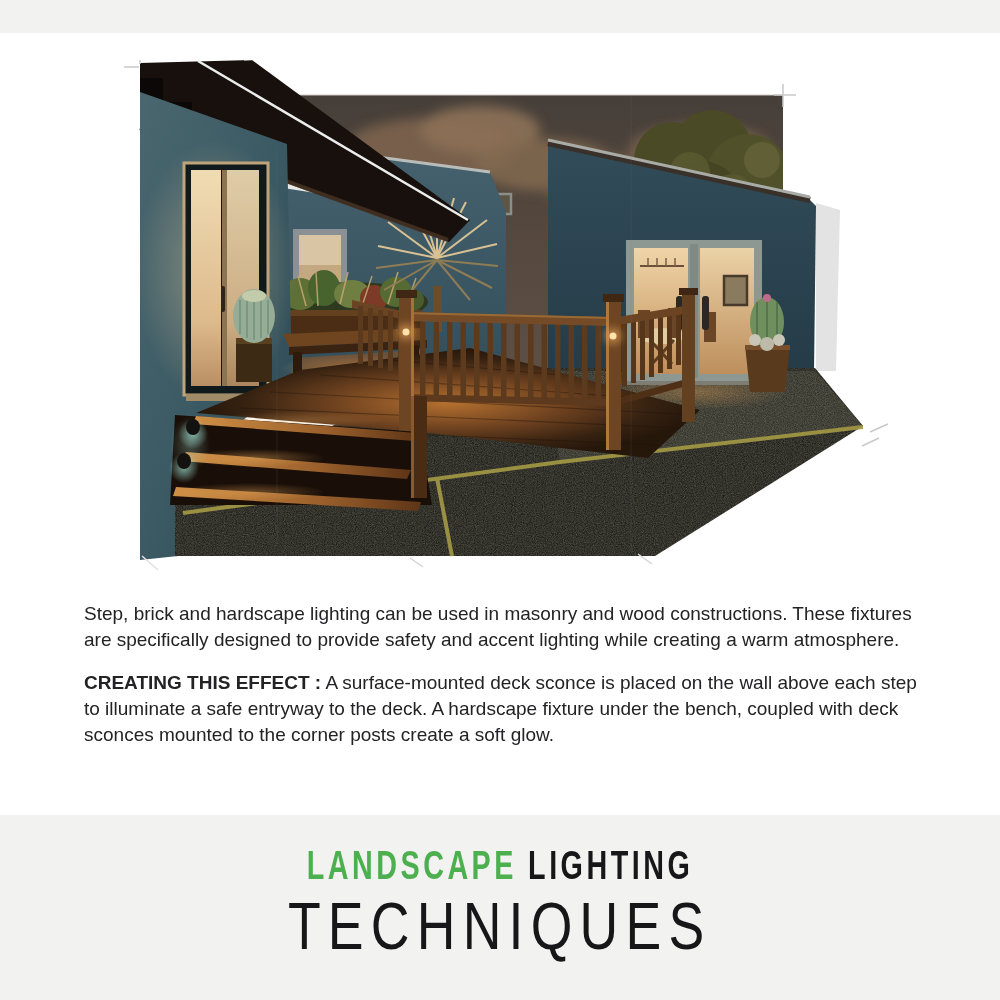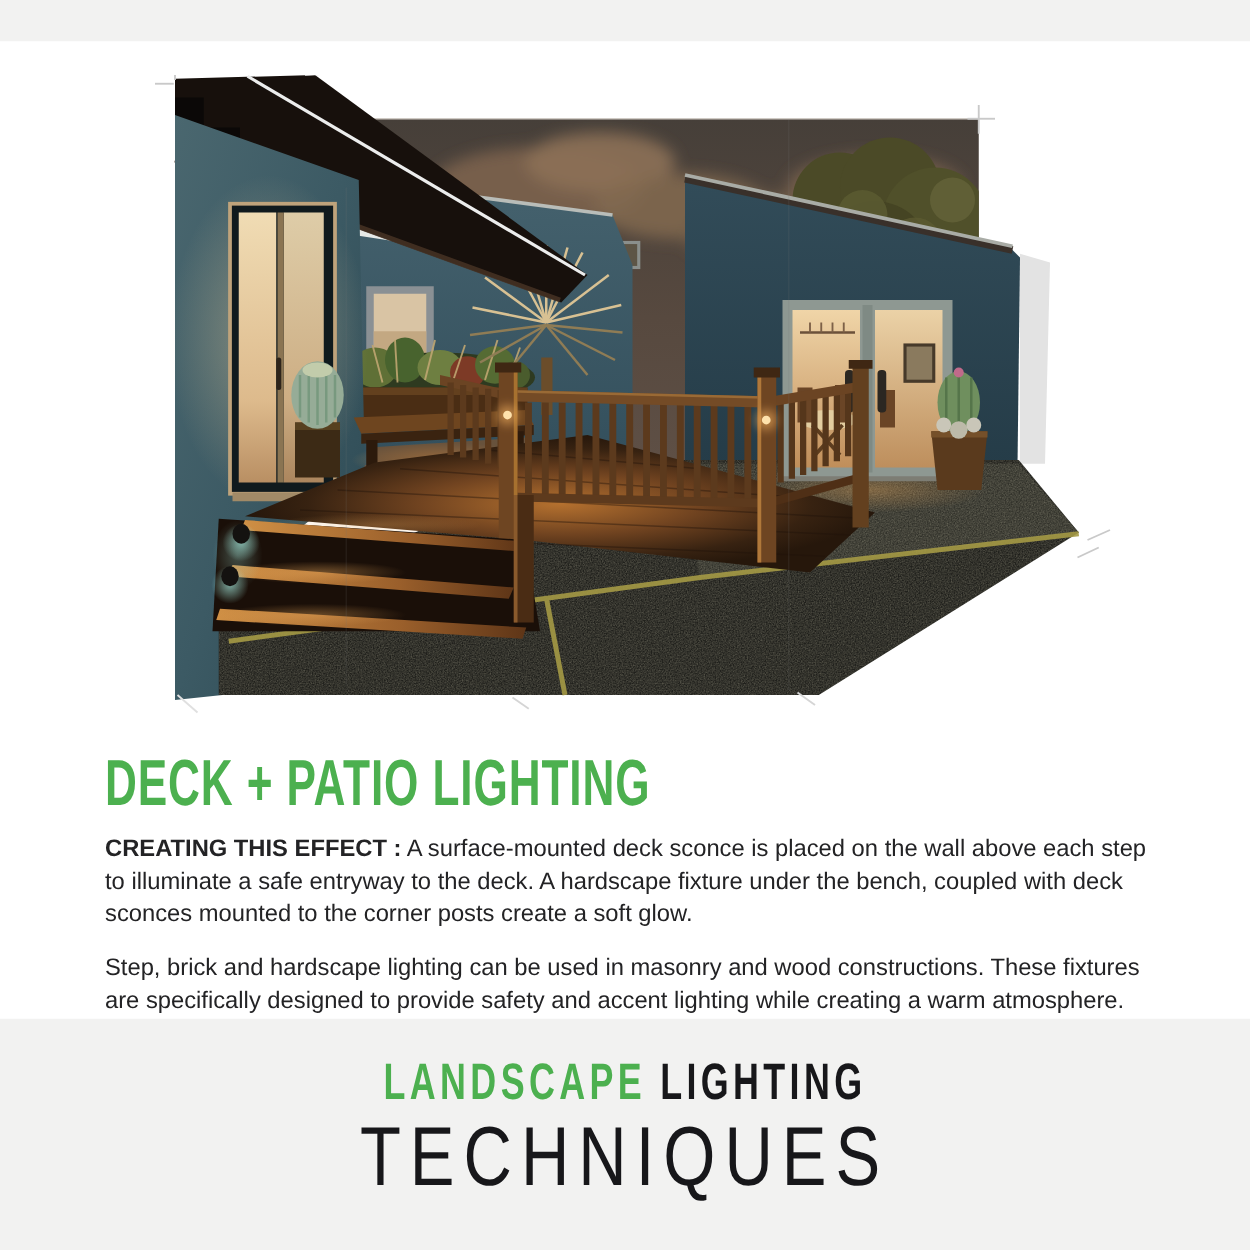--- a/index.html
+++ b/index.html
@@ -402,24 +402,23 @@
       <line x1="638" y1="554" x2="652" y2="564" stroke="#d5d5d5"></line>
       <line x1="142" y1="556" x2="158" y2="570" stroke="#e0e0e0"></line>
     </g>
     <g stroke="#777777" stroke-width="1" opacity=".15">
       <line x1="277" y1="150" x2="277" y2="548"></line>
         <line x1="631" y1="96" x2="631" y2="552"></line>
     </g>
   </svg>
 
   <div class="content">
-    <h1 class="headline"><span class="squeeze">DECK + PATIO LIGHTING</span></h1>
     <div class="body-copy">
+      <p><span>Step, brick and hardscape lighting can be used in masonry and wood constructions. These fixtures are specifically designed to provide safety and accent lighting while creating a warm atmosphere.</span></p>
       <p><strong>CREATING THIS EFFECT :</strong> <span>A surface-mounted deck sconce is placed on the wall above each step to illuminate a safe entryway to the deck. A hardscape fixture under the bench, coupled with deck sconces mounted to the corner posts create a soft glow.</span></p>
-      <p><span>Step, brick and hardscape lighting can be used in masonry and wood constructions. These fixtures are specifically designed to provide safety and accent lighting while creating a warm atmosphere.</span></p>
     </div>
   </div>
 
   <div class="footer-band">
     <div class="brand-line">
       <span class="squeeze"><span class="brand-word-green">LANDSCAPE</span><span class="brand-word-dark">LIGHTING</span></span>
     </div>
     <div class="footer-title">
       <span class="squeeze">TECHNIQUES</span>
     </div>

